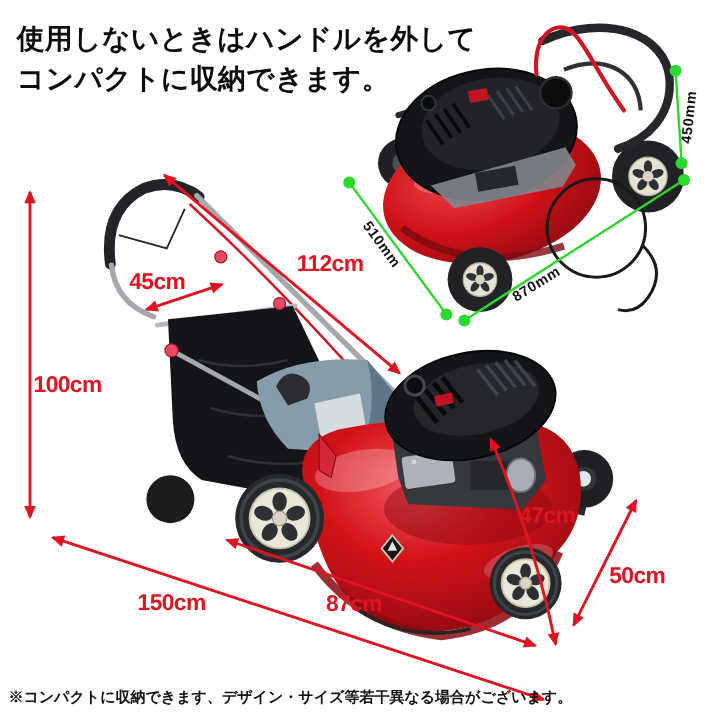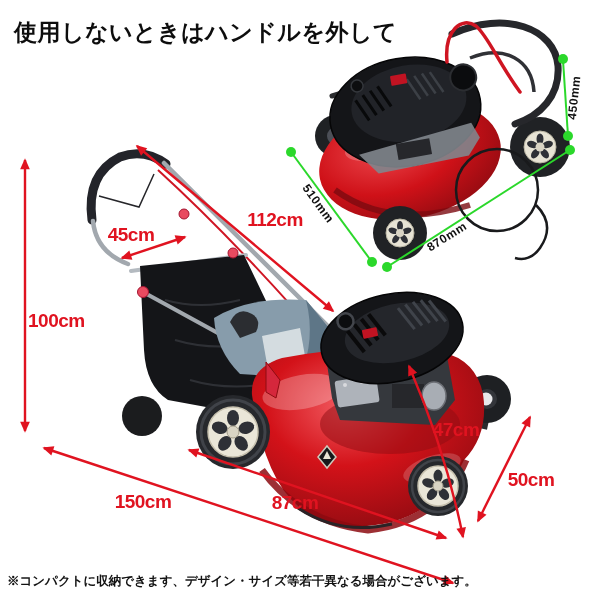--- a/index.html
+++ b/index.html
@@ -259,17 +259,18 @@
     </g>
     <g>
       <line x1="44" y1="448" x2="453" y2="583" stroke="#e01320" stroke-width="2.4" marker-start="url(#ah)" marker-end="url(#ah)"></line>
       <text class="dim-red-label" x="143" y="508" text-anchor="middle">150cm</text>
     </g>
   </g>
 </svg>
 
 <div class="heading">
   <div>使用しないときはハンドルを外して</div>
+  <div>コンパクトに収納できます。</div>
 </div>
 
 <div class="footnote">※コンパクトに収納できます、デザイン・サイズ等若干異なる場合がございます。</div>
 
 </div>
 
 </body></html>

